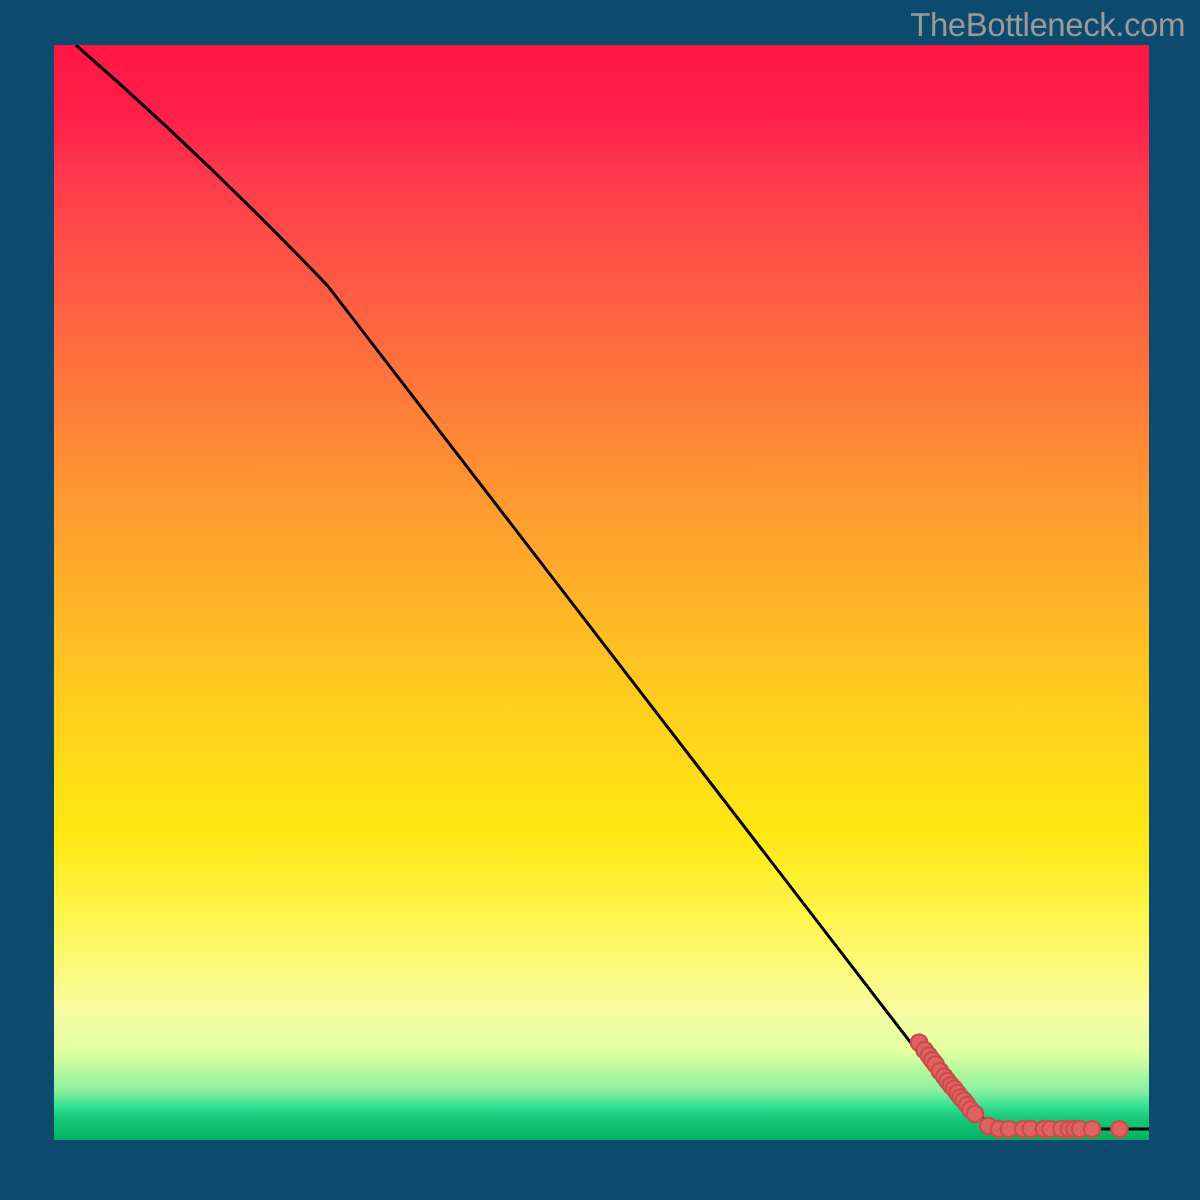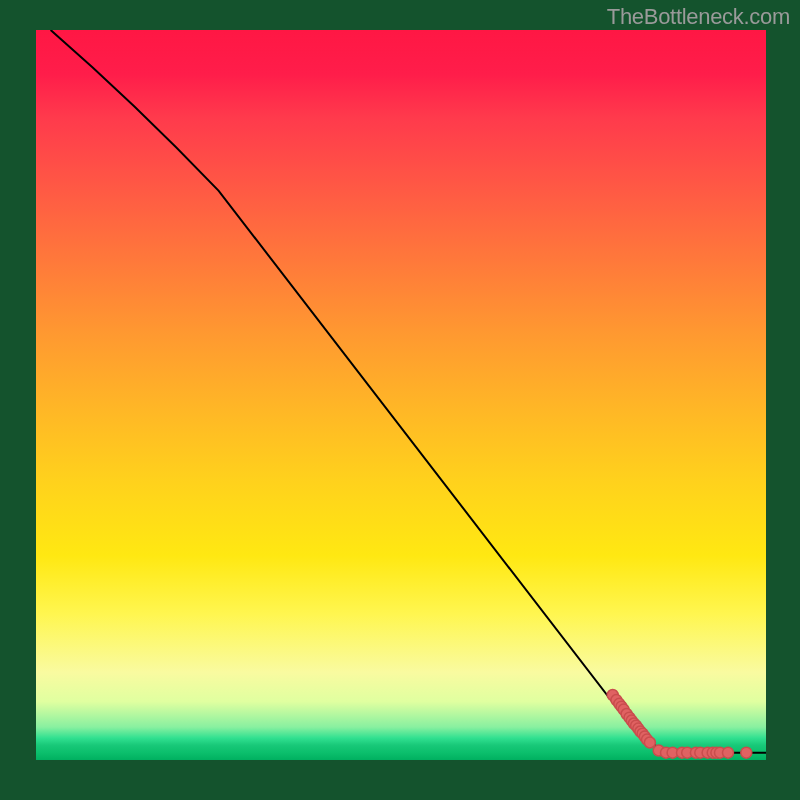--- a/index.html
+++ b/index.html
@@ -8,21 +8,21 @@
     width: 800px;
     height: 800px;
     overflow: hidden;
     background: #000;
     font-family: Arial, Helvetica, sans-serif;
   }
   .outer {
     position: relative;
     width: 800px;
     height: 800px;
-    background: #14532d;
+    background: #0c4a6e;
   }
   .attribution {
     position: absolute;
     top: 4px;
     right: 10px;
     color: #9a9a9a;
     font-size: 22px;
     font-weight: 400;
     letter-spacing: -0.3px;
     z-index: 10;

